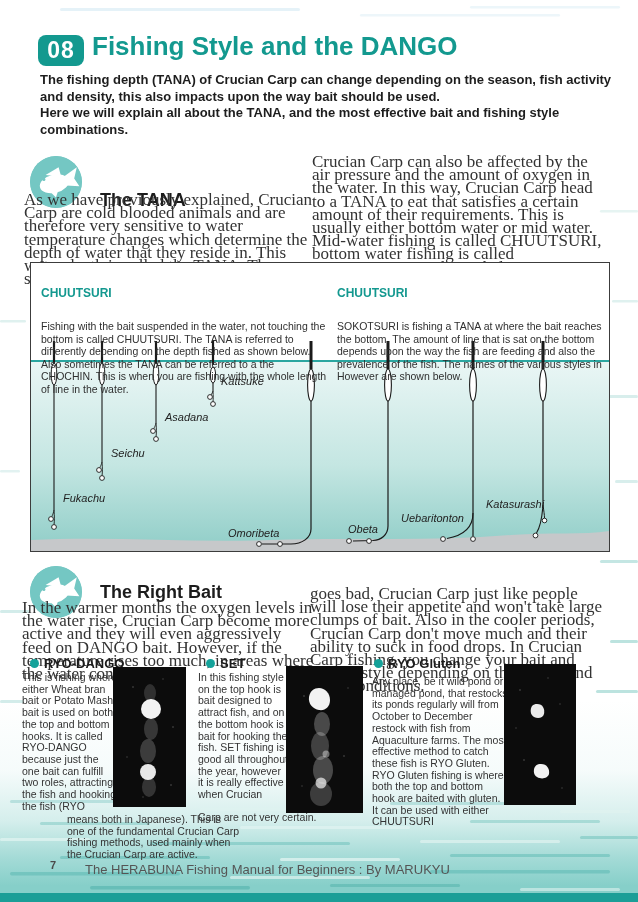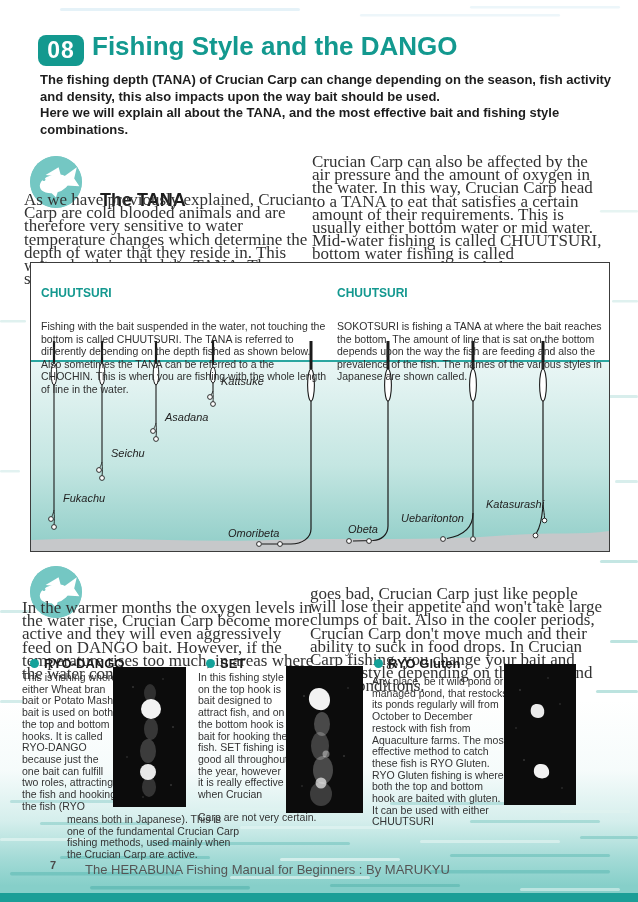--- a/index.html
+++ b/index.html
@@ -204,35 +204,36 @@
         <text x="197" y="274">Omoribeta</text>
         <text x="317" y="270">Obeta</text>
         <text x="370" y="259">Uebaritonton</text>
         <text x="455" y="245">Katasurashi</text>
       </g>
     </svg>
 
     <div class="abs dg-h" style="left:10px;top:3px;">CHUUTSURI</div>
     <div class="abs dg-txt" style="left:10px;top:17px;width:287px;">Fishing with the bait suspended in the water, not touching the bottom is called CHUUTSURI. The TANA is referred to differently depending on the depth fished as shown below. Also sometimes the TANA can be referred to a the CHOCHIN. This is when you are fishing with the whole length of line in the water.</div>
     <div class="abs dg-h" style="left:306px;top:3px;">CHUUTSURI</div>
-    <div class="abs dg-txt" style="left:306px;top:17px;width:268px;">SOKOTSURI is fishing a TANA at where the bait reaches the bottom. The amount of line that is sat on the bottom depends upon the way the fish are feeding and also the prevalence of the fish. The names of the various styles in Japanese are shown called.</div>
+    <div class="abs dg-txt" style="left:306px;top:17px;width:268px;">SOKOTSURI is fishing a TANA at where the bait reaches the bottom. The amount of line that is sat on the bottom depends upon the way the fish are feeding and also the prevalence of the fish. The names of the various styles in However are shown below.</div>
   </div>
 
   <div class="abs fishcircle" style="left:30px;top:566px;">
     <svg width="52" height="52" viewBox="0 0 60 60">
       <circle cx="30" cy="30" r="30" fill="#74c7c3"></circle>
       <g fill="#ffffff">
         <ellipse cx="28" cy="32" rx="17" ry="10.5" transform="rotate(-14 28 32)"></ellipse>
         <polygon points="40,23 54,13 51,26 57,35 42,34"></polygon>
         <polygon points="18,22 33,13 36,24"></polygon>
         <polygon points="23,41 30,48 33,38"></polygon>
       </g>
       <circle cx="16" cy="27" r="1.8" fill="#74c7c3"></circle>
     </svg>
   </div>
+  <div class="abs sec-h" style="left:100px;top:582px;">The Right Bait</div>
   <div class="abs body-txt" style="left:22px;top:601px;width:292px;">In the warmer months the oxygen levels in the water rise, Crucian Carp become more active and they will even aggressively feed on DANGO bait. However, if the temperature rises too much, in areas where the water condition</div>
   <div class="abs body-txt" style="left:310px;top:587px;width:294px;">goes bad, Crucian Carp just like people will lose their appetite and won't take large clumps of bait. Also in the cooler periods, Crucian Carp don't move much and their ability to suck in food drops. In Crucian Carp fishing, you change your bait and fishing style depending on the TANA and fish's conditions.</div>
 
   <div class="abs bait-h" style="left:30px;top:656px;">
     <span class="bullet"></span>
     <span>RYO-DANGO</span>
   </div>
   <div class="abs bait-txt" style="left:22px;top:672px;width:96px;">This is fishing where either Wheat bran bait or Potato Mash bait is used on both the top and bottom hooks. It is called RYO-DANGO because just the one bait can fulfill two roles, attracting the fish and hooking the fish (RYO</div>
   <svg class="abs bait-photo" style="left:113px;top:667px;" width="73" height="140" viewBox="0 0 73 140">
     <rect width="73" height="140" fill="#0c0c0c"></rect>

